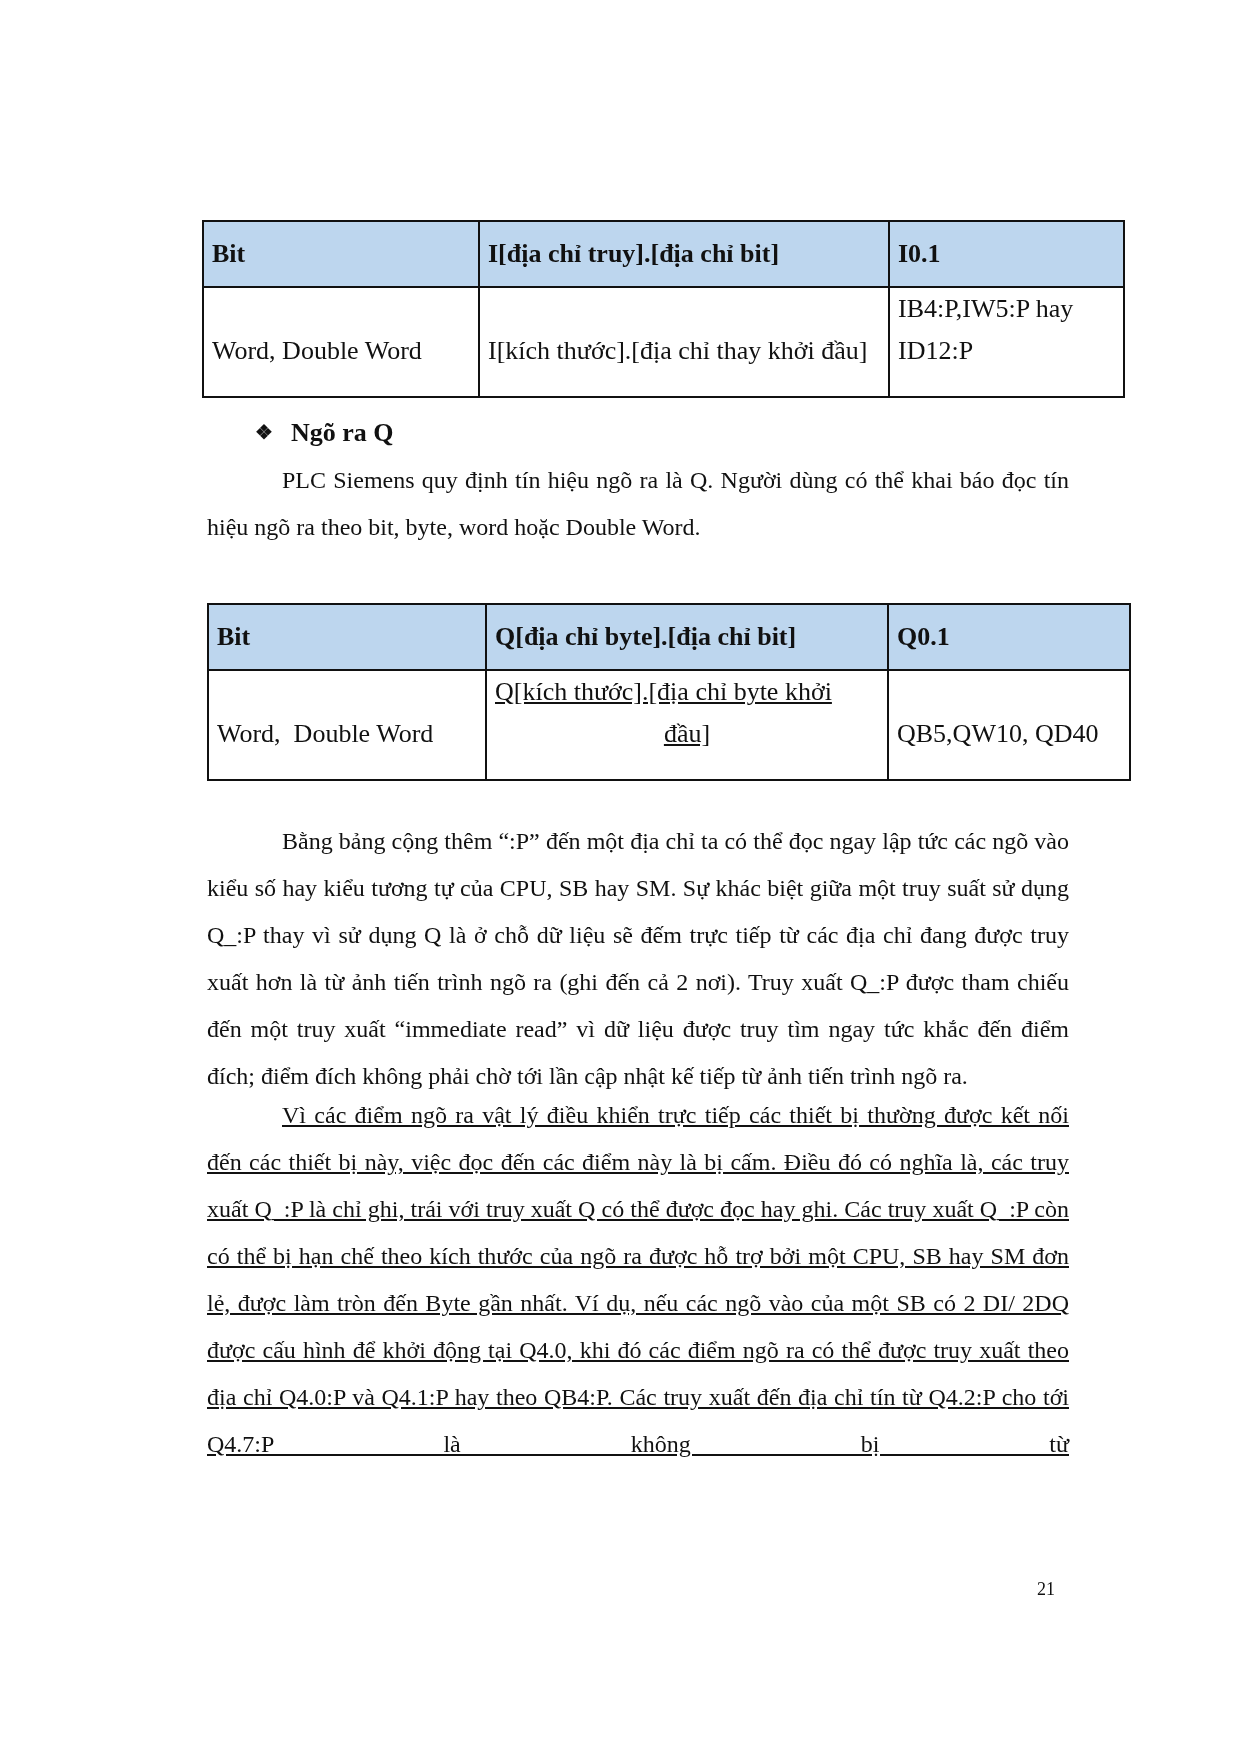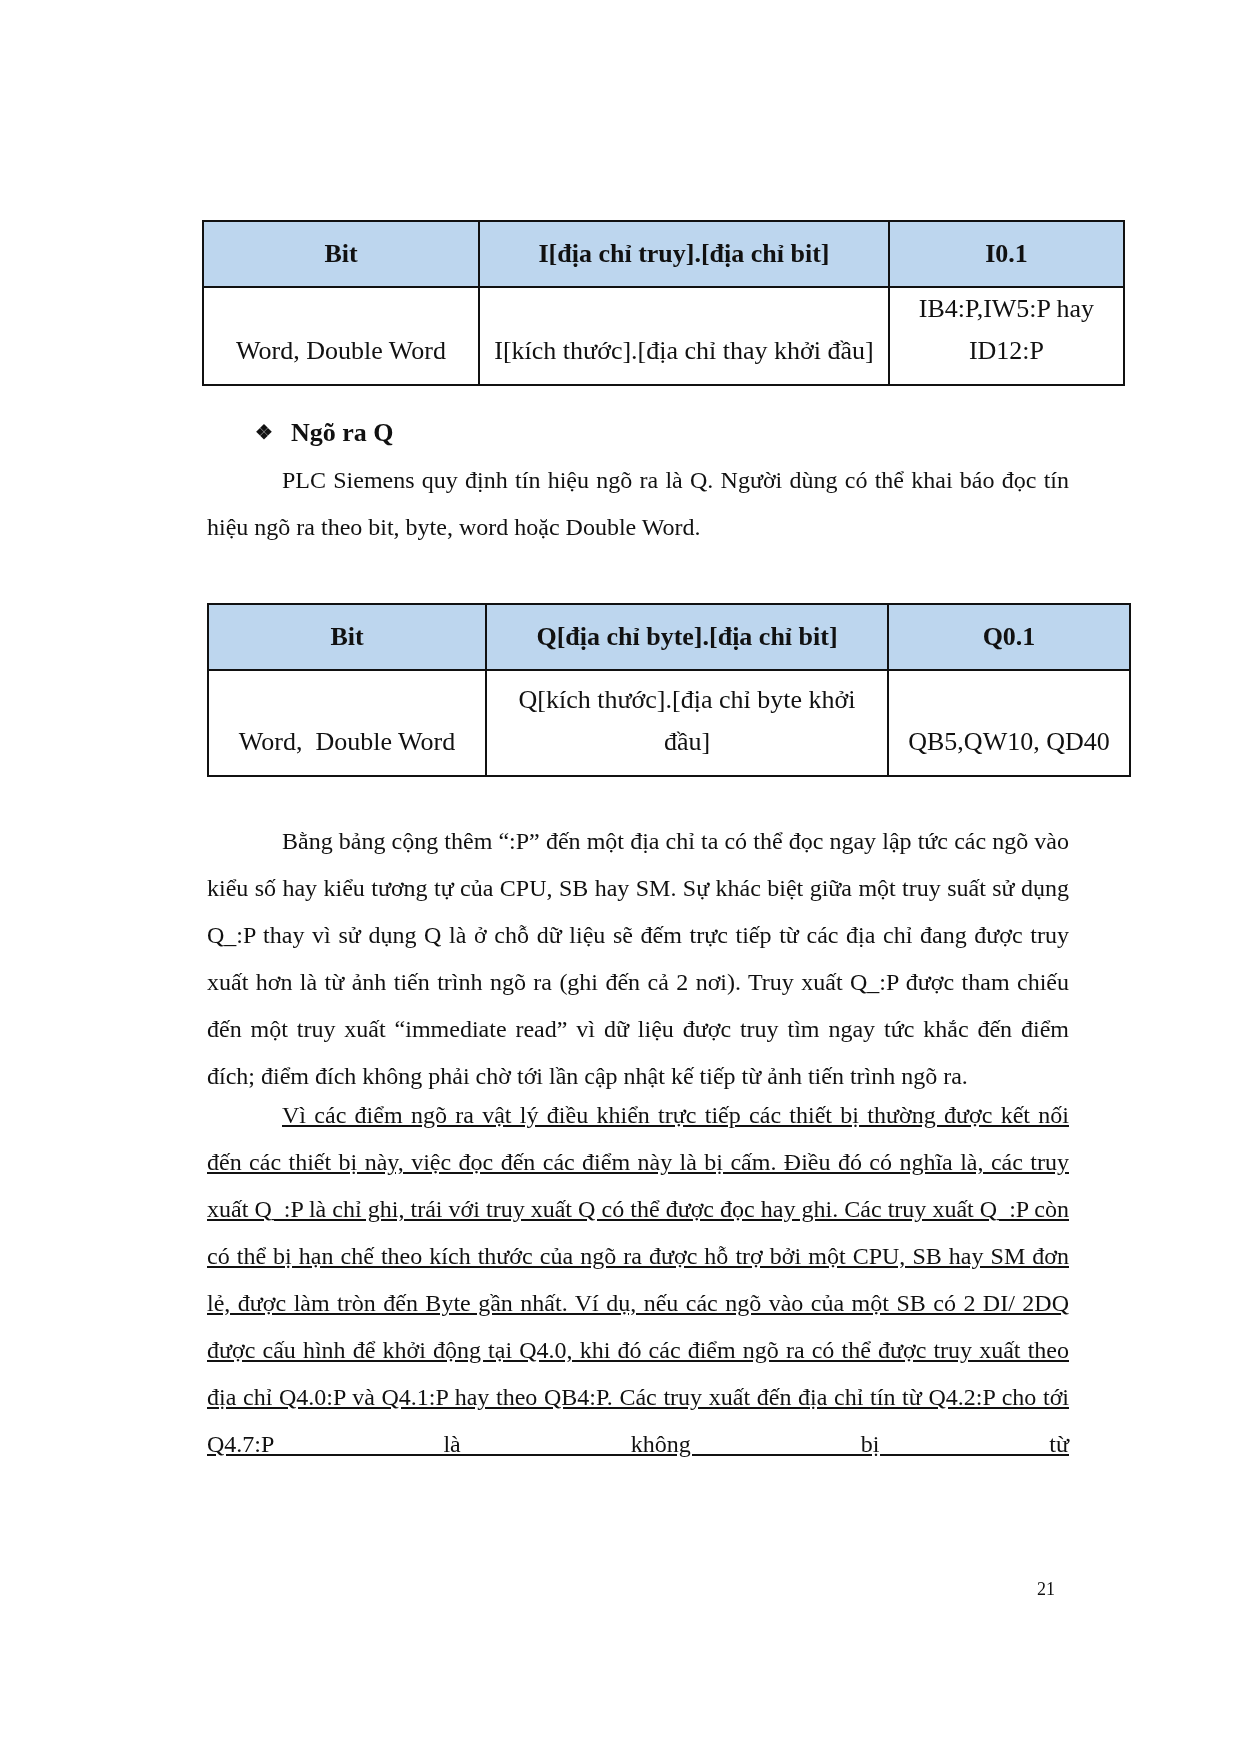--- a/index.html
+++ b/index.html
@@ -1,27 +1,27 @@
 <!DOCTYPE html>
 <html><head>
 <meta charset="utf-8">
 <style>
   html, body { margin: 0; padding: 0; background: #ffffff; }
   body { width: 1241px; height: 1754px; position: relative; overflow: hidden;
          font-family: "Liberation Serif", "DejaVu Serif", serif; color: #111; }
   table.addr { position: absolute; border-collapse: collapse; table-layout: fixed; }
-  table.addr td { border: 2.5px solid #111; text-align: center; padding: 0 8px;
+  table.addr td { border: 2.5px solid #111; text-align: left; padding: 0 8px;
                   font-size: 26px; line-height: 42px; }
   table.addr tr.head td { background: #bdd6ee; font-weight: bold; height: 64px; vertical-align: middle; }
-  table.addr tr.body td { vertical-align: bottom; padding-bottom: 12px; margin-top: 12px; }
+  table.addr tr.body td { vertical-align: bottom; padding-bottom: 24px; margin-top: 12px; }
   #t1 { left: 202px; top: 220px; width: 921px; }
   #t1 tr.body td { height: 95px; box-sizing: border-box; }
   #t2 { left: 207px; top: 603px; width: 922px; }
   #t2 tr.body td { height: 106px; box-sizing: border-box; }
-  .t2-mid { text-align: right; text-align-last: center; }
+  .t2-mid { text-align: right; text-align-last: center; text-decoration: underline; }
   .heading { position: absolute; left: 245px; top: 414px; font-size: 26px; font-weight: bold; line-height: 36px; margin-left: 10px; }
   .heading .bullet { display: inline-block; width: 36px; font-size: 20px; vertical-align: 2px; }
   .para { position: absolute; left: 207px; width: 862px; font-size: 24px; line-height: 47px;
           text-align: justify; text-indent: 75px; margin: 0; }
   #p-intro { top: 457px; }
   #p-1 { top: 818px; }
   #p-2 { top: 1092px; text-decoration: underline; }
   .page-number { position: absolute; left: 1037px; top: 1572px; font-size: 18px; line-height: 34px; }
 </style>
 </head>

